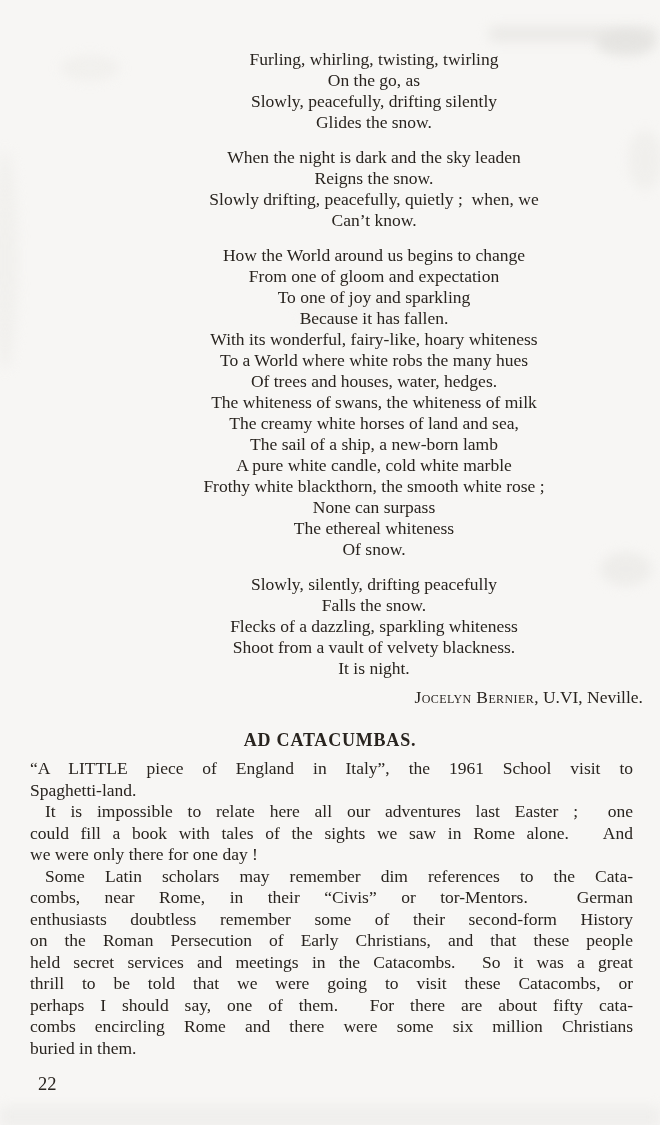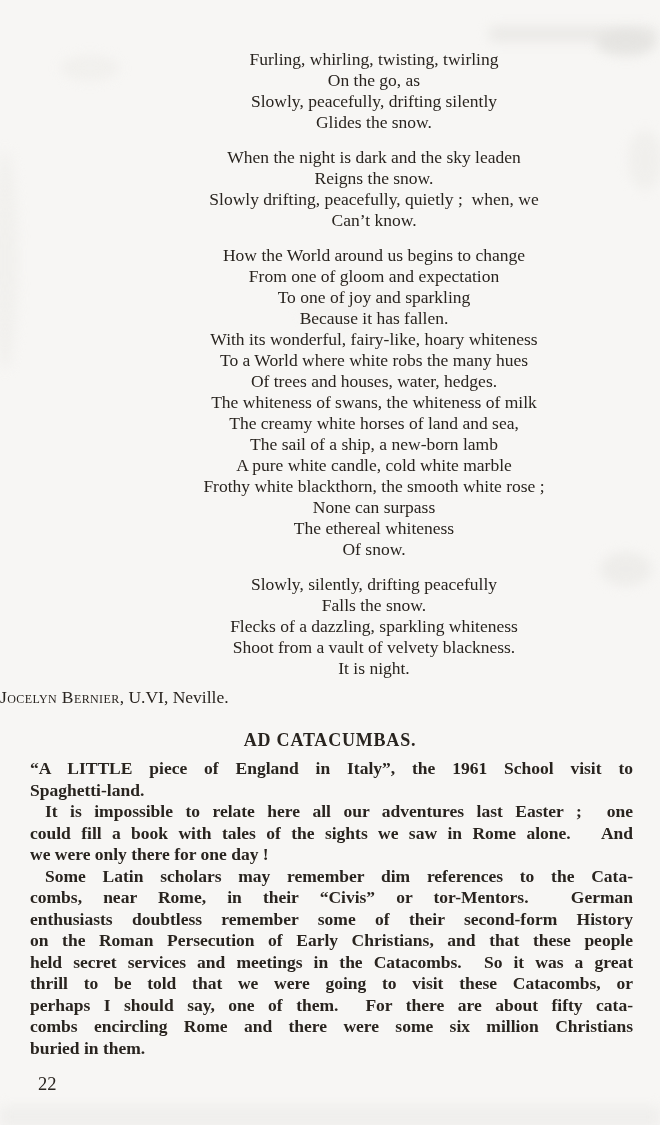--- a/index.html
+++ b/index.html
@@ -21,29 +21,29 @@
   .b6 { left: 60px;  top: 55px;  width: 60px;  height: 26px; background: #f0efec; opacity: .8; }
   .b7 { left: 0;     top: 1106px; width: 660px; height: 22px; background: #edecea; opacity: .7; border-radius: 0; }
   .b8 { left: 300px; top: 290px; width: 140px; height: 40px; background: #f2f1ee; opacity: .6; }
 
   .content { position: absolute; inset: 0; }
 
   .poem { padding: 49px 0 0 88px; font-size: 17.5px; line-height: 21px; text-align: center; }
   .stanza { margin: 0 0 14px 0; }
   .poem-line { white-space: pre-wrap; }
 
-  .attribution { font-size: 17.5px; line-height: 21px; padding-right: 17px; }
+  .attribution { font-size: 17.5px; line-height: 21px; text-align: right; padding-right: 17px; }
   .attribution .sc { font-variant: small-caps; letter-spacing: 0.4px; }
 
   .article-heading {
     margin-top: 20px; text-align: center;
     font-weight: bold; font-size: 18px; letter-spacing: 0.8px; line-height: 24px;
   }
 
-  .article { padding: 6px 27px 0 30px; font-size: 17.5px; line-height: 21.5px; font-weight: bold; }
+  .article { padding: 6px 27px 0 30px; font-size: 17.5px; line-height: 21.5px; }
   .para { margin: 0; }
   .line { white-space: pre-wrap; }
   .line.j { text-align: justify; text-align-last: justify; }
   .line.ind { text-indent: 15px; }
 
   .page-number { position: absolute; left: 38px; top: 1074px; font-size: 18.5px; }
 </style>
 </head>
 <body>
 

